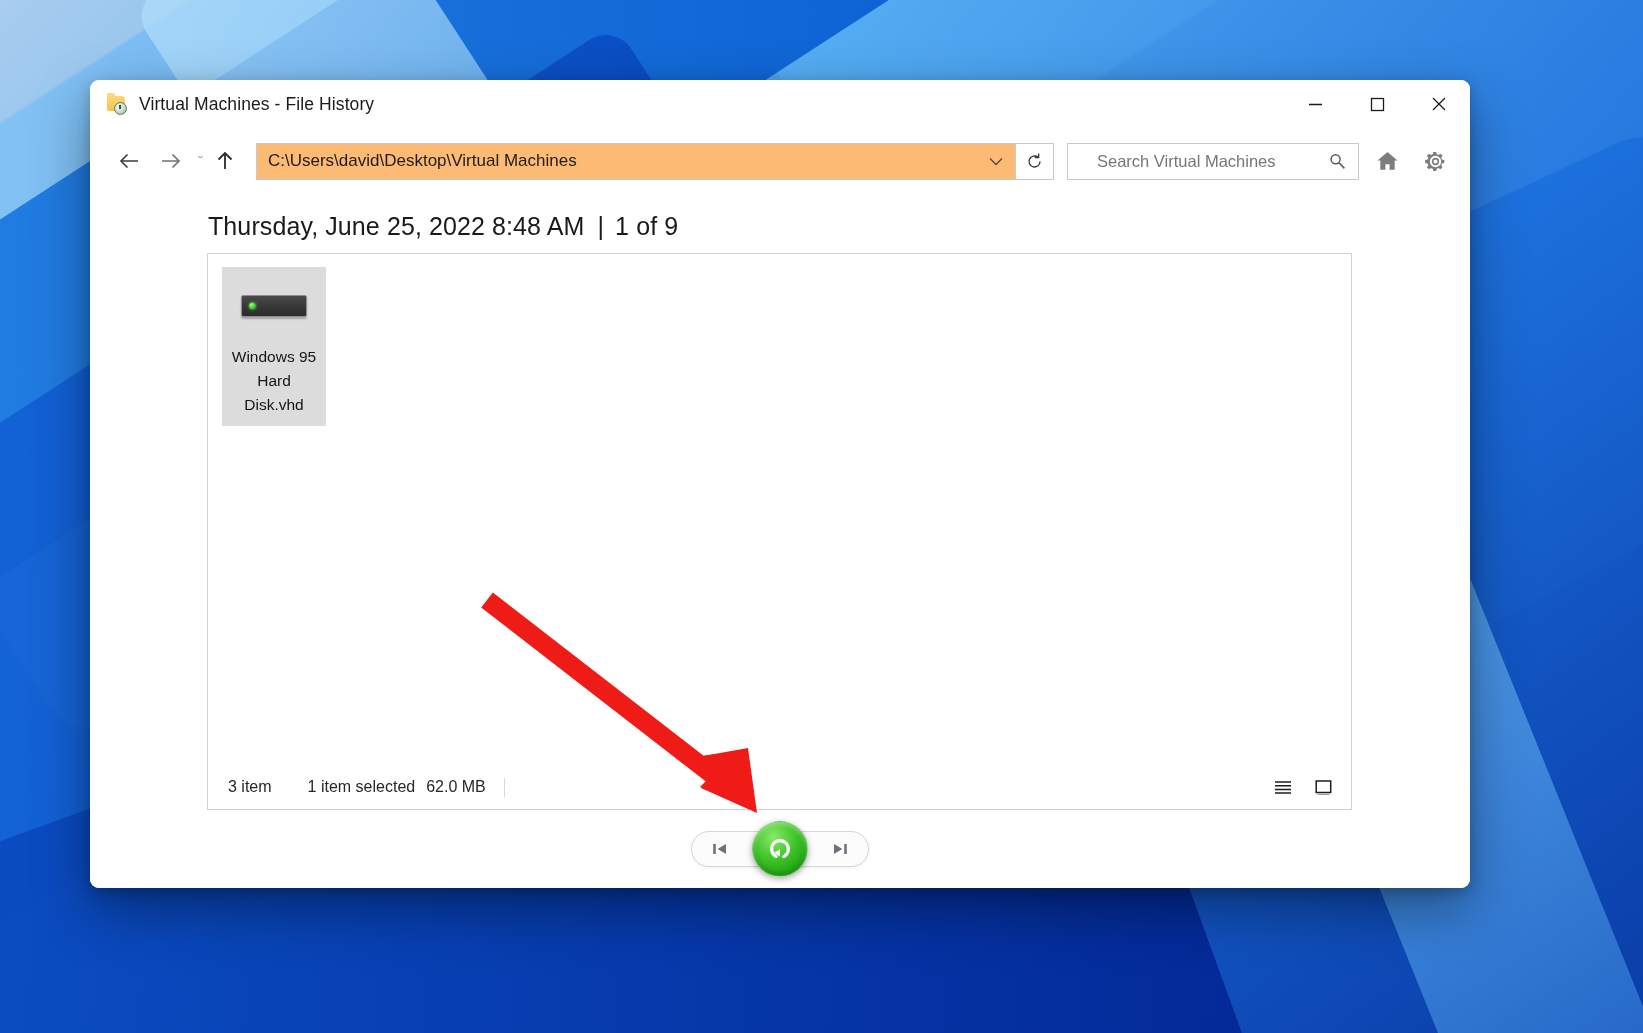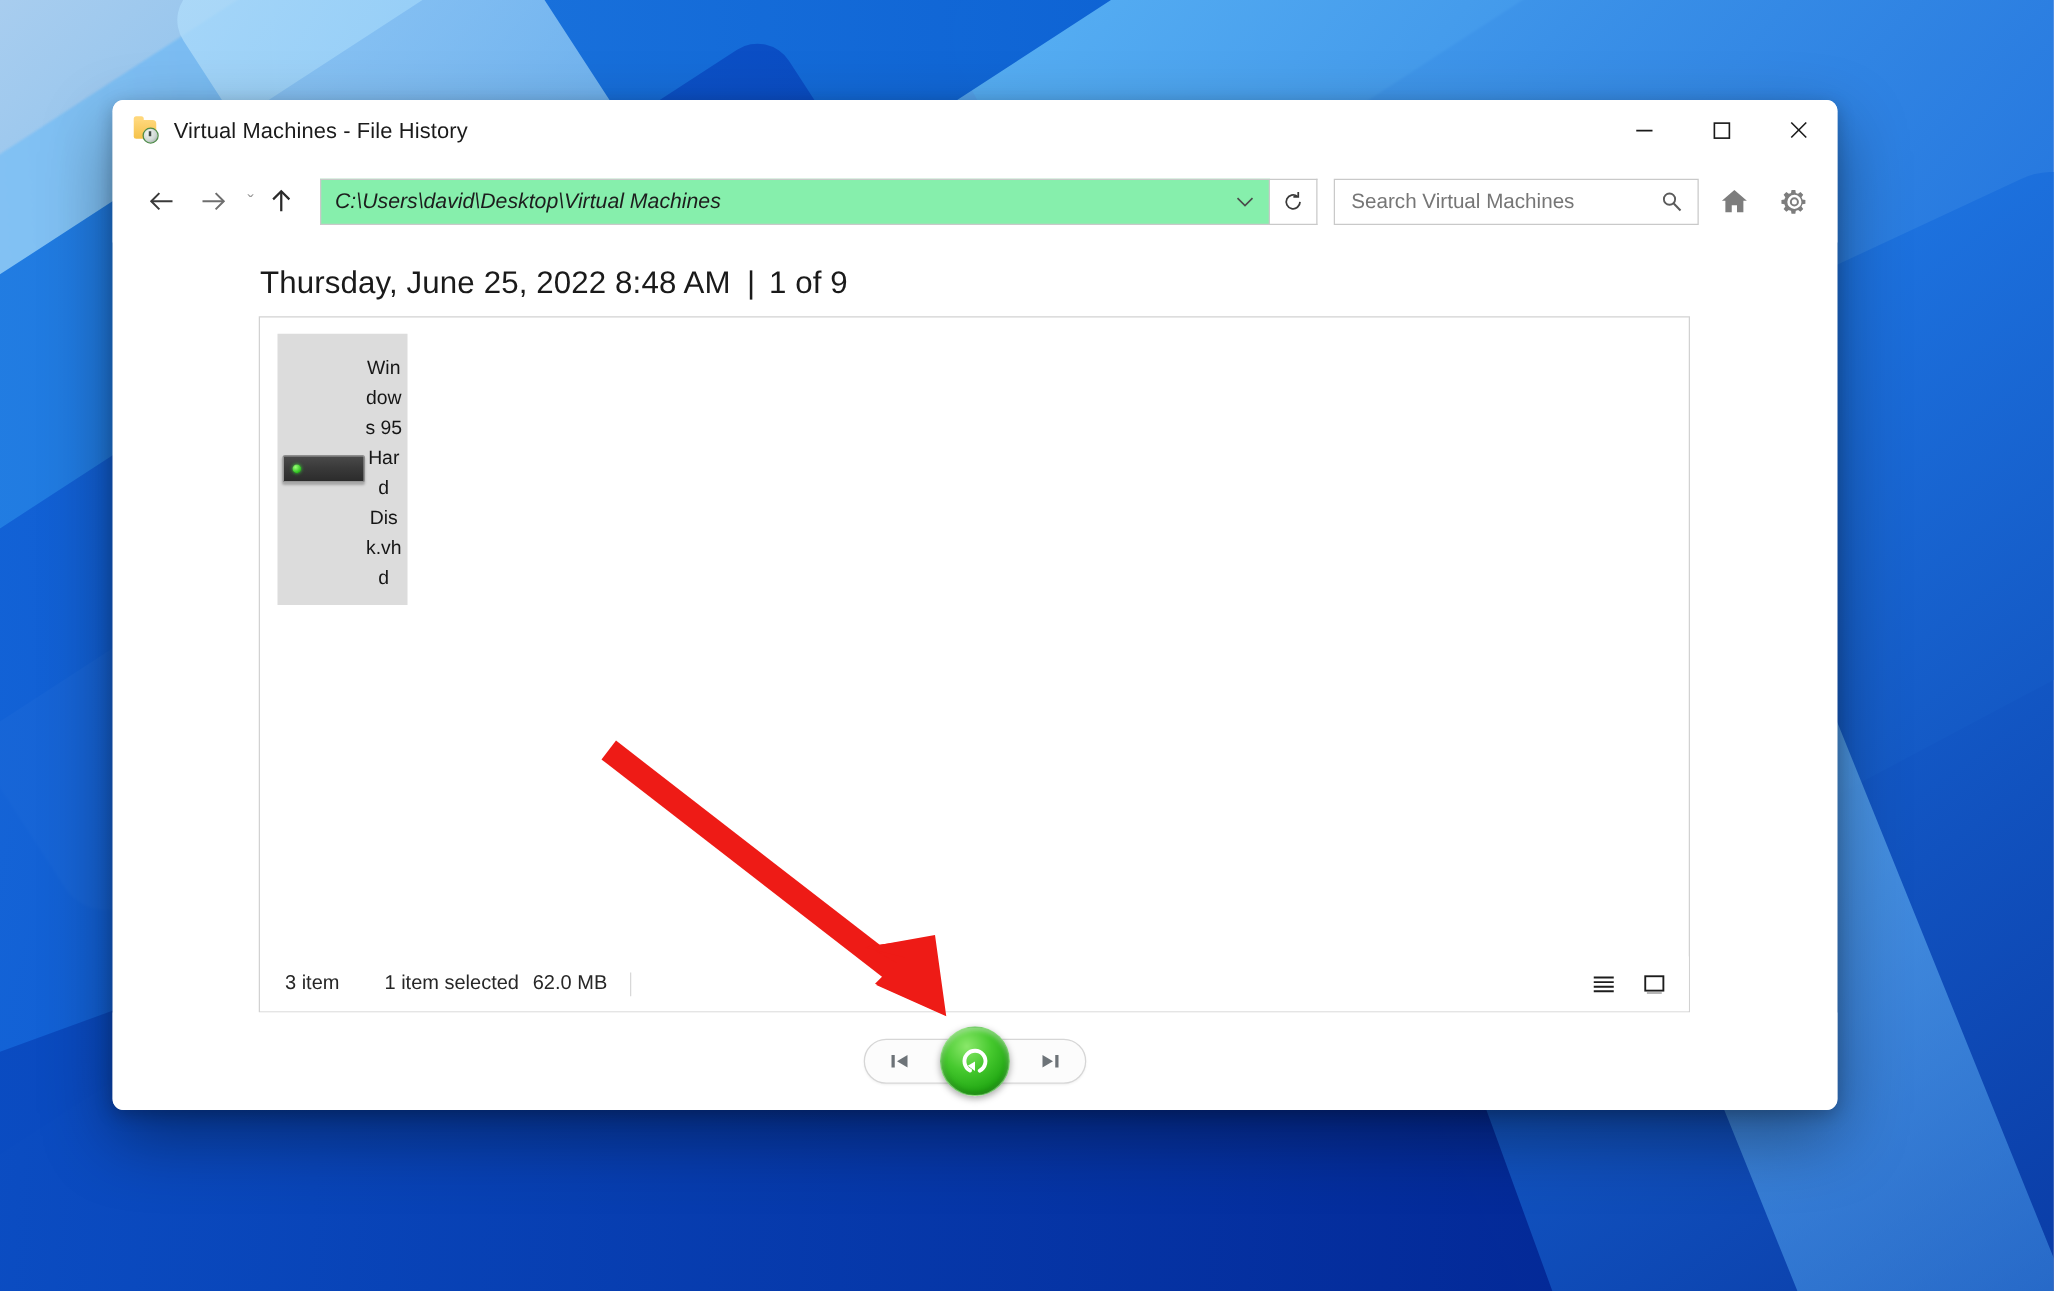--- a/index.html
+++ b/index.html
@@ -191,26 +191,25 @@
     flex: 1 1 auto;
     display: flex;
     align-items: stretch;
     height: 37px;
     margin-left: 10px;
     min-width: 0;
   }
   .addr-box {
     flex: 1 1 auto;
     border: 1px solid #c9c9c9;
-    background: #86efac;
+    background: #fdba74;
     display: flex;
     align-items: center;
     padding: 0 6px 0 11px;
     min-width: 0;
-    font-style: italic;
   }
   .addr-text {
     font-size: 17px;
     color: #1d1d1d;
     white-space: nowrap;
     overflow: hidden;
     text-overflow: ellipsis;
     flex: 1 1 auto;
   }
   .addr-chevron {
@@ -242,20 +241,21 @@
     align-items: center;
     padding: 0 12px 0 13px;
     flex: 0 0 292px;
   }
   .search-placeholder {
     font-size: 16.5px;
     color: #767676;
     flex: 1 1 auto;
     white-space: nowrap;
     overflow: hidden;
+    margin-left: 16px;
   }
   .tool-icon {
     width: 40px; height: 40px;
     margin-left: 8px;
     display: flex;
     align-items: center;
     justify-content: center;
     border-radius: 5px;
     flex: 0 0 auto;
     cursor: default;
@@ -286,20 +286,21 @@
     flex: 1 1 auto;
     padding: 13px 0 0 14px;
     position: relative;
     min-height: 0;
   }
   .file-item {
     width: 104px;
     padding: 8px 4px 9px;
     background: #dcdcdc;
     display: flex;
+    flex-direction: column;
     align-items: center;
     cursor: default;
   }
   .file-icon {
     width: 96px;
     height: 62px;
     position: relative;
     display: flex;
     align-items: center;
     justify-content: center;

